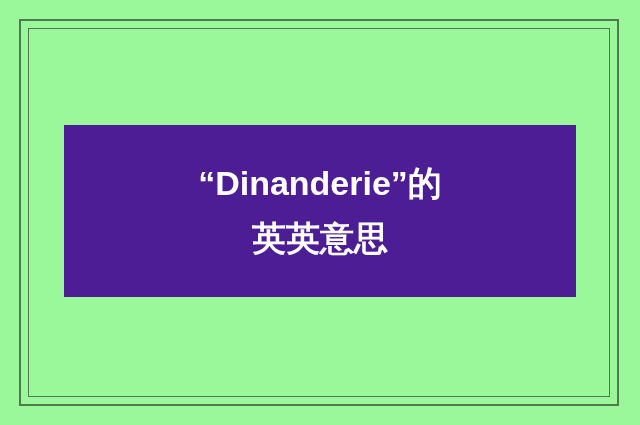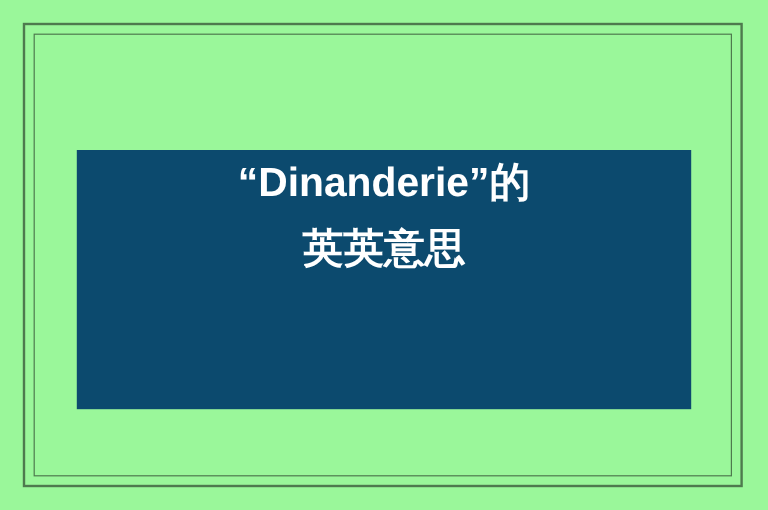--- a/index.html
+++ b/index.html
@@ -42,25 +42,25 @@
     border: 1px solid #4e7a4e;
     box-sizing: border-box;
   }
 
   
   #content-panel {
     position: absolute;
     left: 64px;
     top: 125px;
     width: 512px;
-    height: 216px;
-    background: #0c4a6e;
+    height: 172px;
+    background: #4c1d95;
     box-sizing: border-box;
     display: flex;
-    align-items: flex-start;
+    align-items: center;
     justify-content: center;
   }
 
   #headline {
     width: 245px;
     margin: 0;
     color: #ffffff;
     font-size: 34px;
     font-weight: bold;
     line-height: 1.62;

